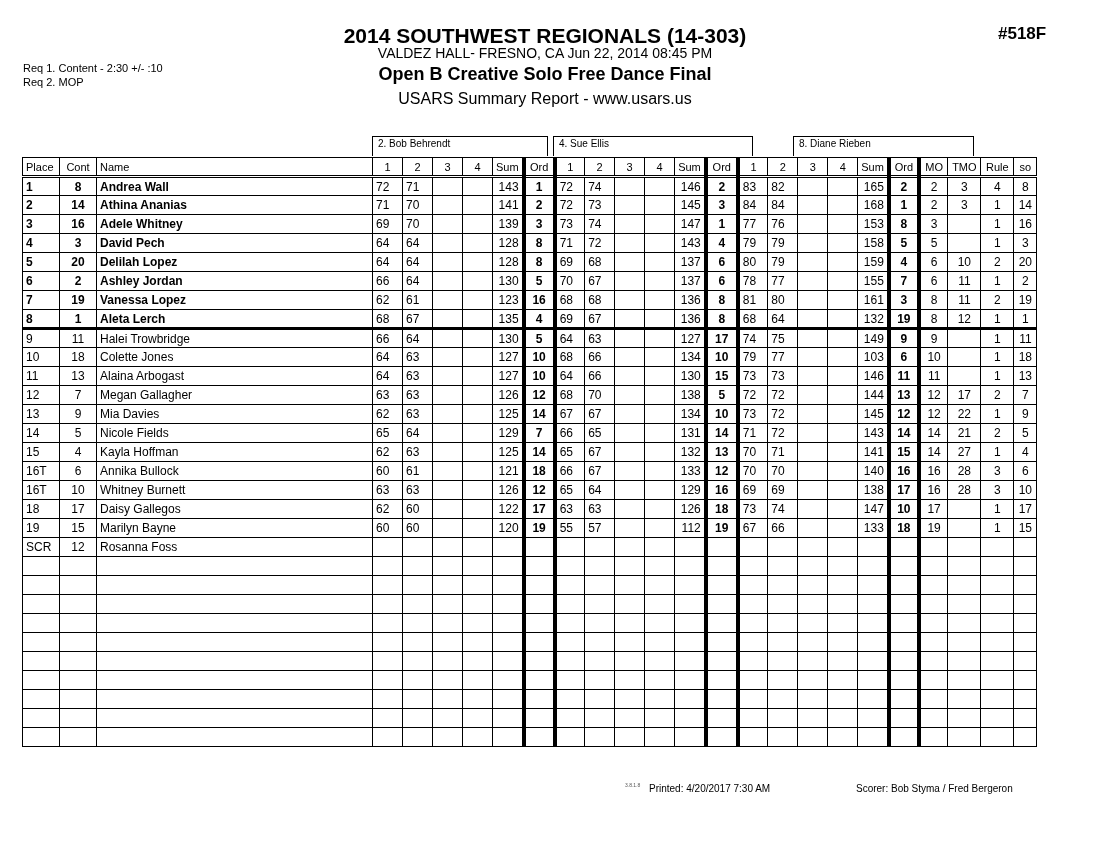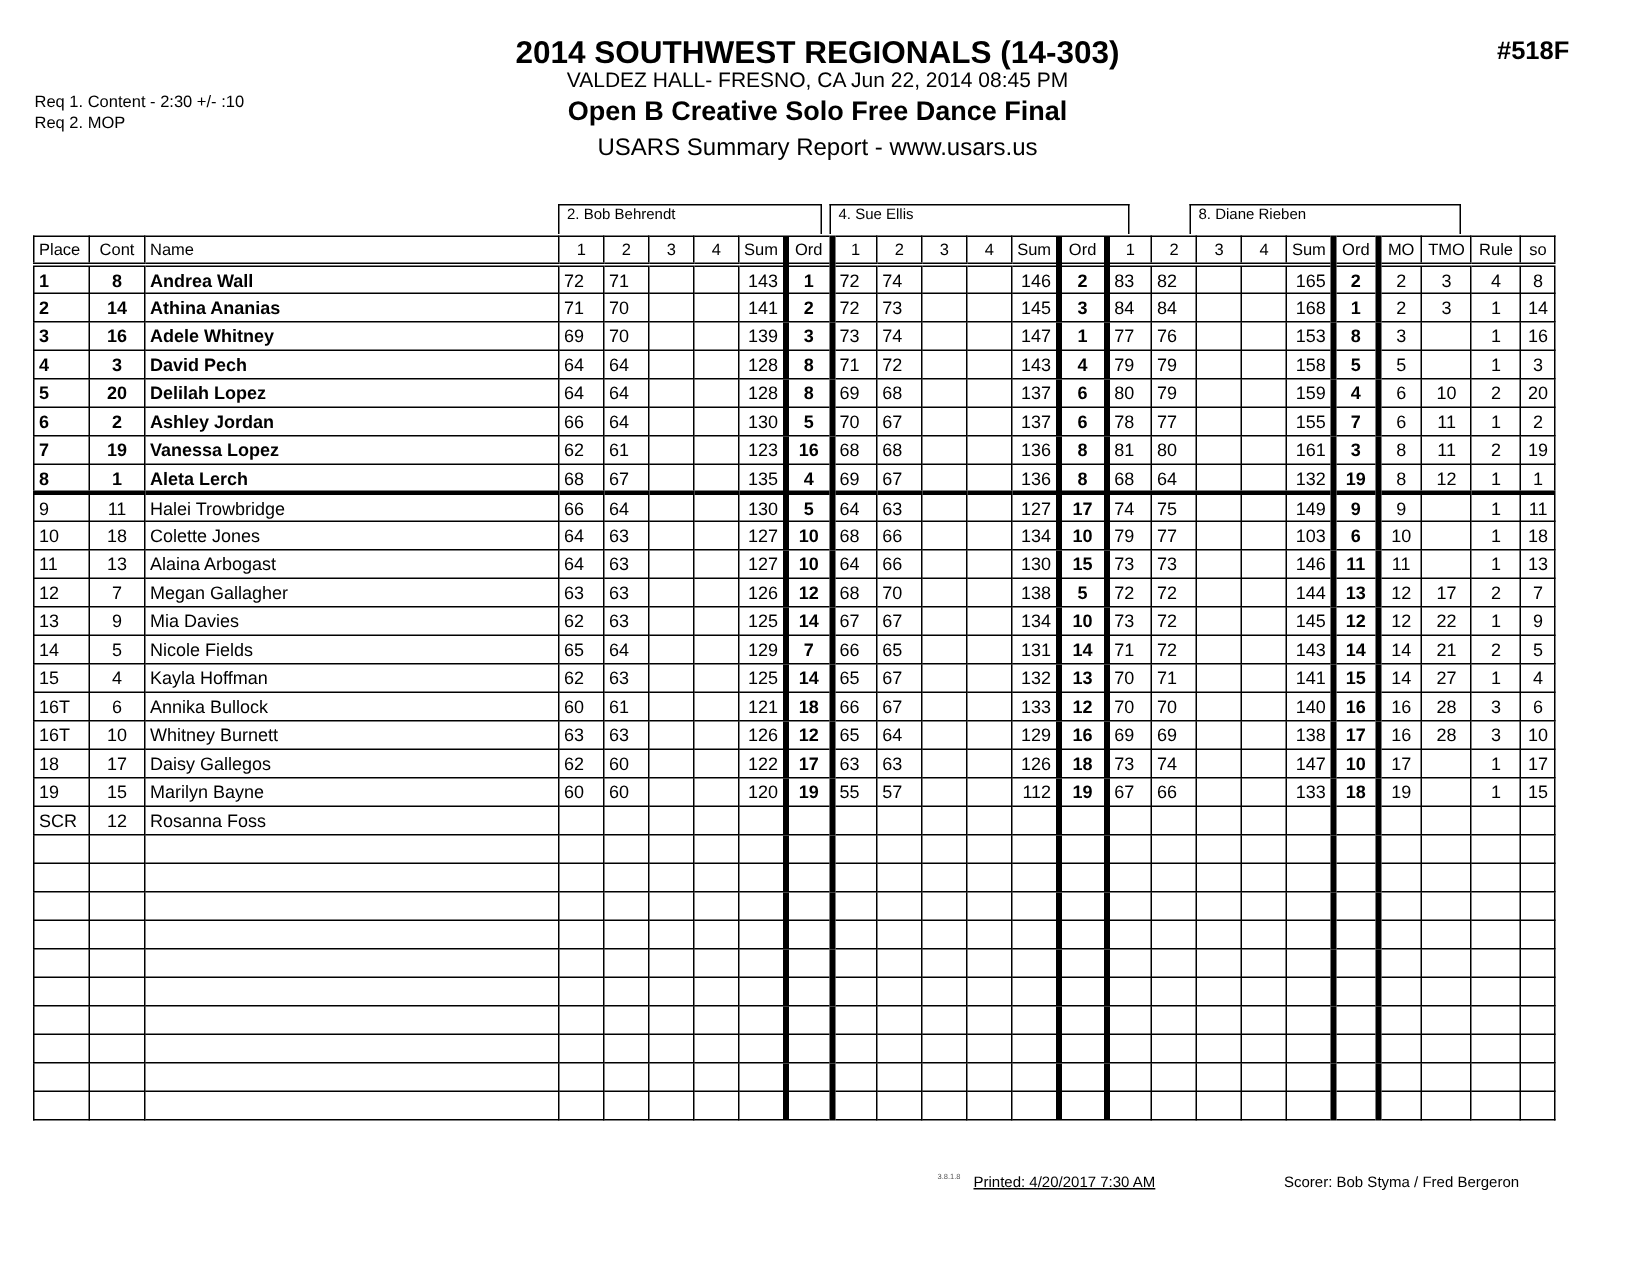--- a/index.html
+++ b/index.html
@@ -906,14 +906,14 @@
         <td class="b c thickR"></td>
         <td class="c"></td>
         <td class="c"></td>
         <td class="c"></td>
         <td class="c"></td>
       </tr>
     </tbody>
 </table>
 
 <div class="abs ver">3.8.1.8</div>
-<div class="abs footer" style="left:649px;text-decoration:underline;">Printed:  4/20/2017  7:30 AM</div>
+<div class="abs footer" style="left:649px;">Printed:  4/20/2017  7:30 AM</div>
 <div class="abs footer" style="left:856px;">Scorer:   Bob Styma / Fred Bergeron</div>
 
 </body></html>

